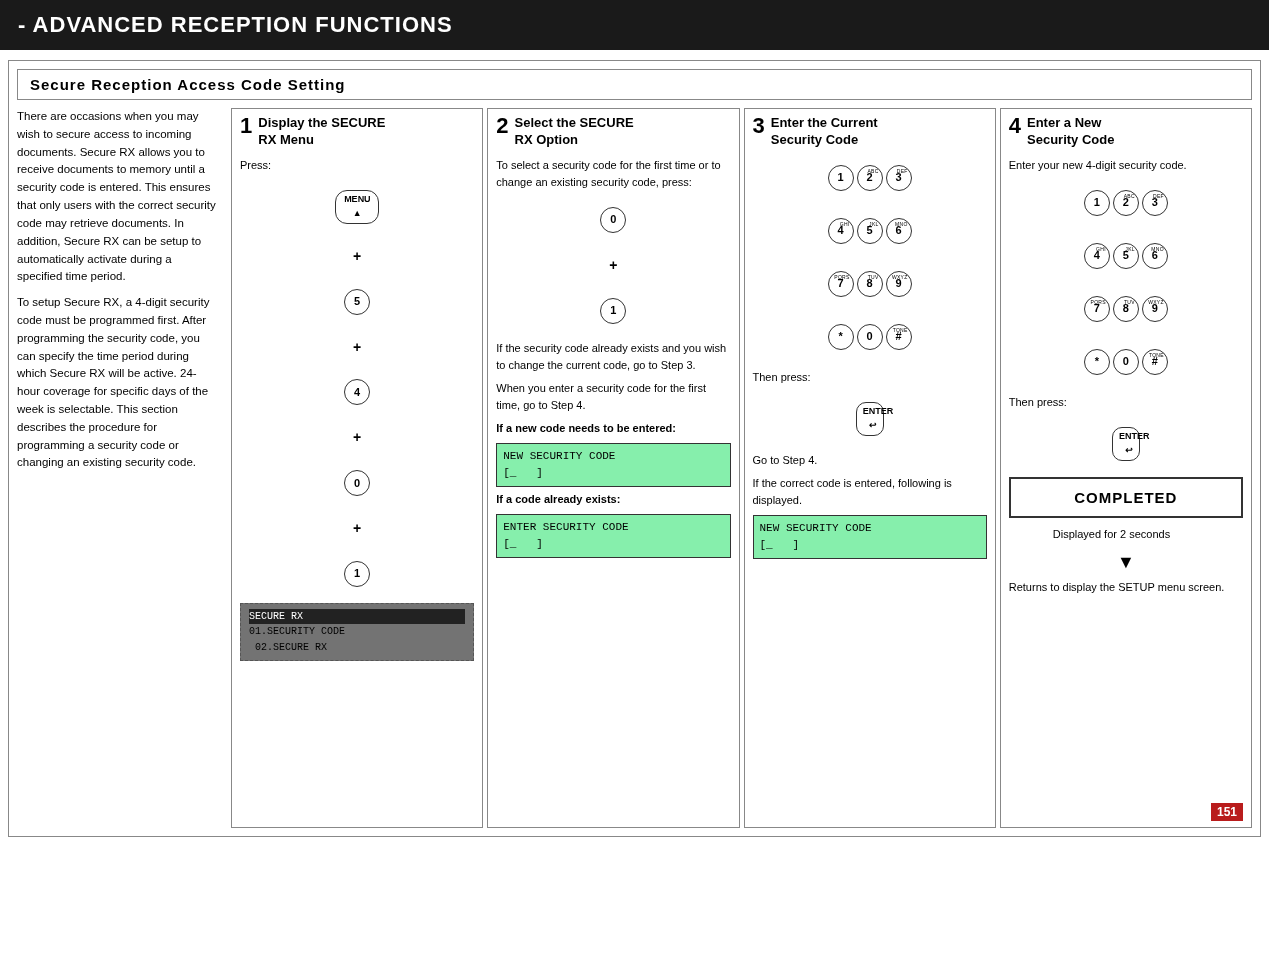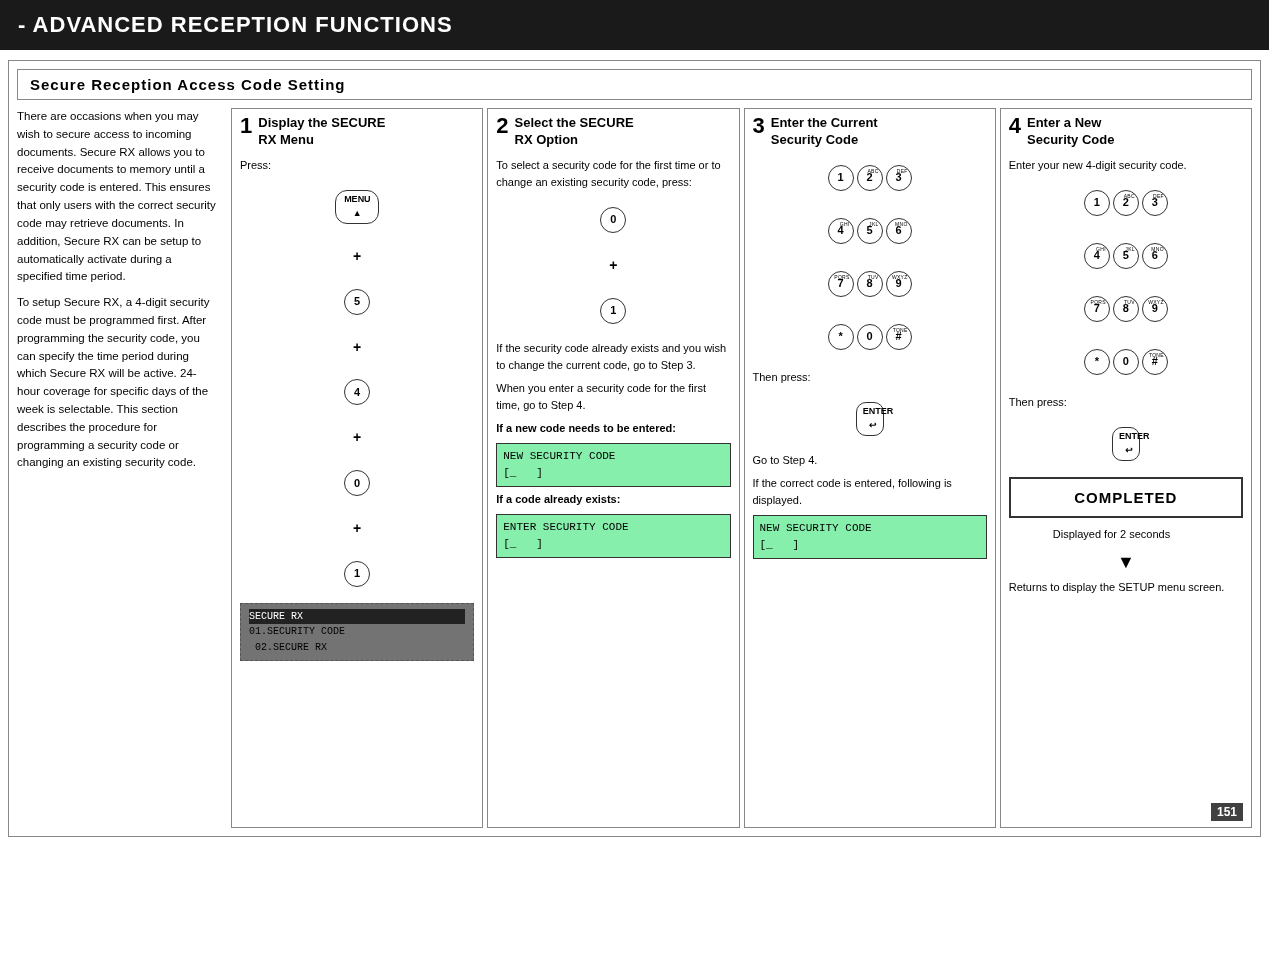--- a/index.html
+++ b/index.html
@@ -178,21 +178,21 @@
       white-space: pre;
     }
     .menu-display .menu-line.selected {
       background: #222;
       color: #fff;
     }
     .page-num {
       position: absolute;
       bottom: 6px;
       right: 8px;
-      background: #404040;
+      background: #b91c1c;
       color: #fff;
       padding: 2px 6px;
       font-size: 12px;
       font-weight: bold;
     }
   </style>
 </head>
 <body>
 
 <div class="page-header">

